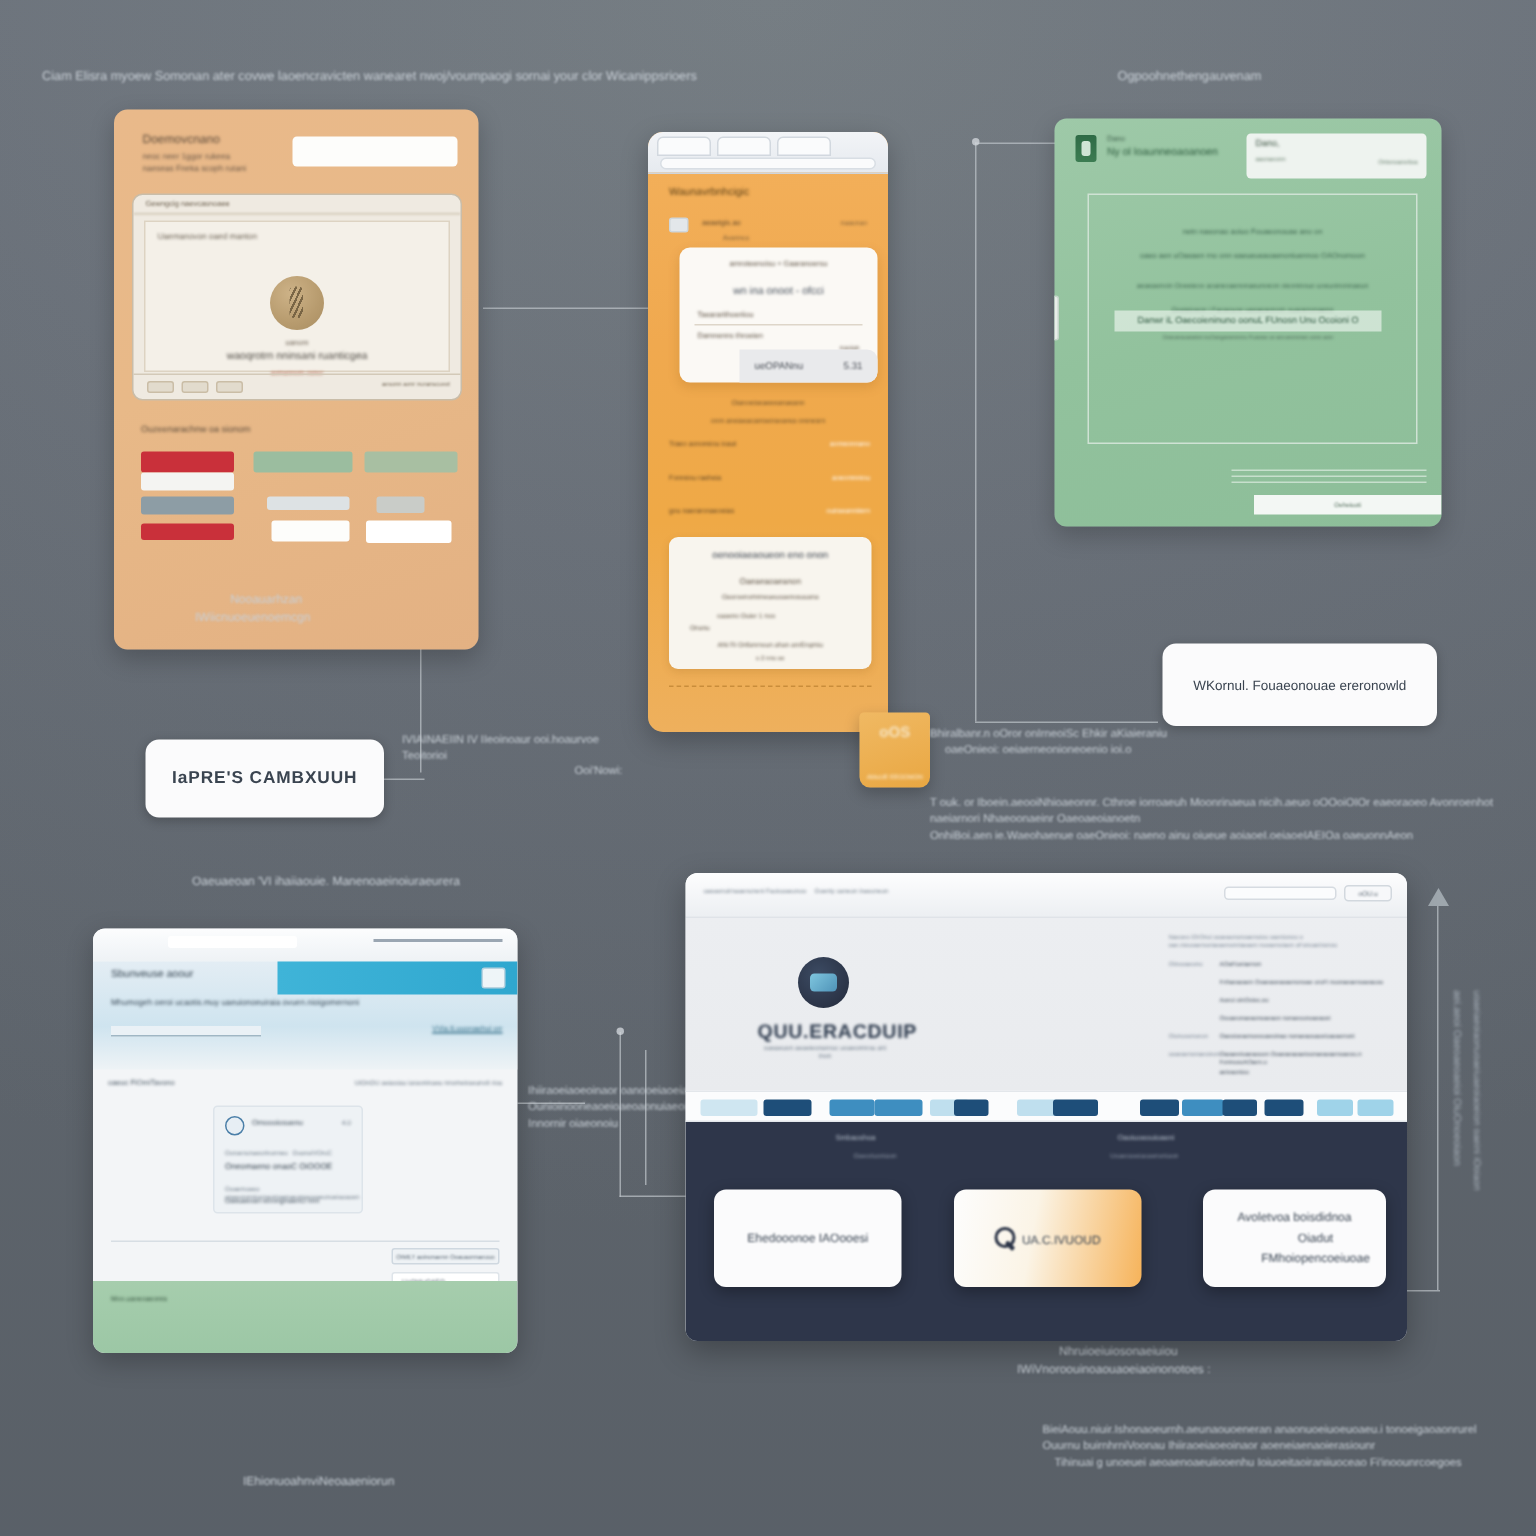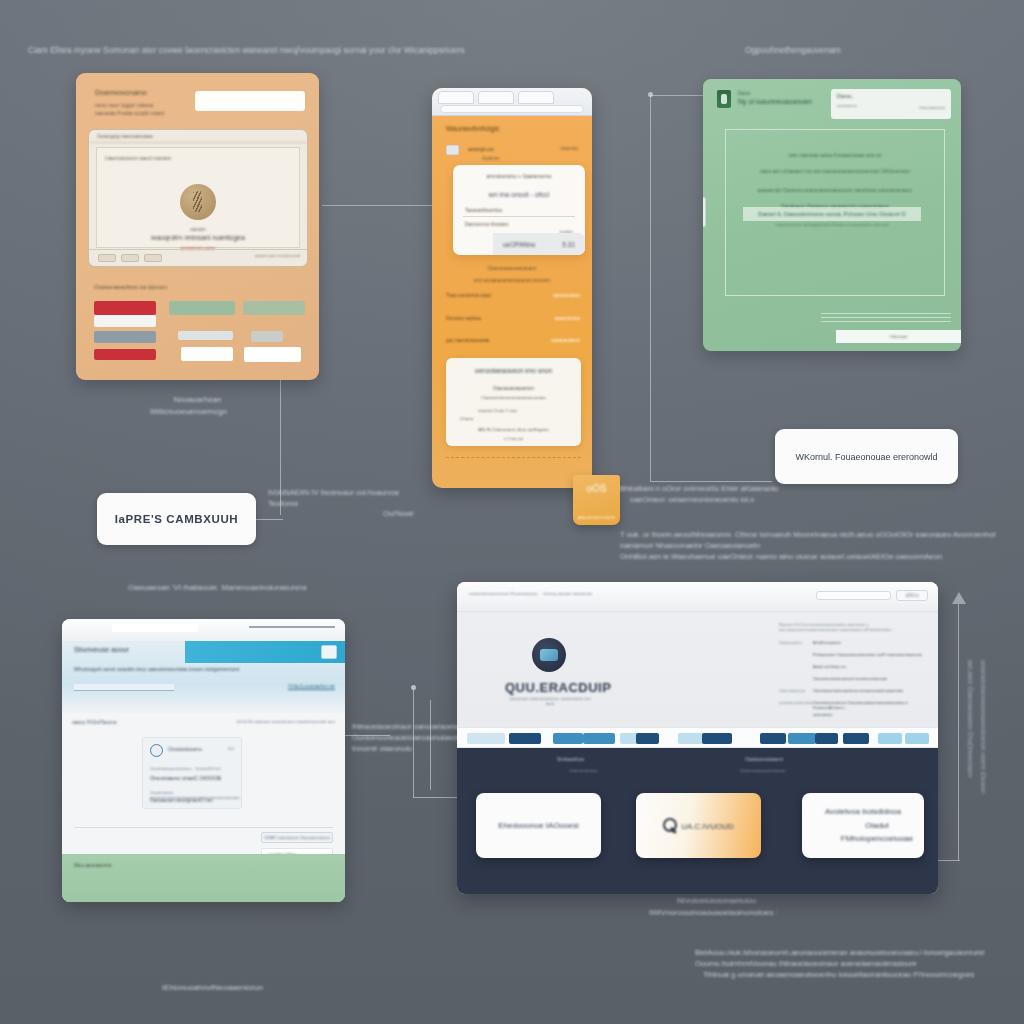--- a/index.html
+++ b/index.html
@@ -40,21 +40,21 @@
   
   .chip {
     position:absolute; background:#fbfbfc; border-radius:9px;
     box-shadow:0 2px 7px rgba(0,0,0,.22);
     display:flex; align-items:center; justify-content:center;
     color:#3a4450; filter:blur(0.5px);
   }
 
   
   #panel-tan{
-    position:absolute; left:76px; top:73px; width:243px; height:307px;
+    position:absolute; left:76px; top:73px; width:243px; height:360px;
     background:linear-gradient(160deg,#e9b98a 0%,#e8b988 45%,#e3b183 100%);
     border-radius:9px; box-shadow:0 6px 16px rgba(0,0,0,.22);
     overflow:hidden; filter:blur(.35px);
   }
   #panel-tan .hdr{ position:absolute; left:19px; top:15px; }
   #panel-tan .hdr .t1{ font-size:8px; color:#5c4a3a; filter:blur(.9px);}
   #panel-tan .hdr .t2{ font-size:5.5px; color:#6b5847; filter:blur(.9px); margin-top:5px;}
   #panel-tan .hdr .t3{ font-size:5.5px; color:#6b5847; filter:blur(.9px); margin-top:2px;}
   #panel-tan .topfield{
     position:absolute; right:14px; top:18px; width:110px; height:20px;
@@ -402,21 +402,21 @@
   <div class="sw" style="left:18px; top:242px; width:62px; height:12px; background:#f4f4f2;"></div>
   <div class="sw" style="left:93px; top:228px; width:66px; height:14px; background:#9bbd9f;"></div>
   <div class="sw" style="left:167px; top:228px; width:62px; height:14px; background:#a8bfa2;"></div>
   <div class="sw" style="left:18px; top:258px; width:62px; height:12px; background:#8d9da5;"></div>
   <div class="sw" style="left:102px; top:258px; width:55px; height:9px; background:#dde2e4;"></div>
   <div class="sw" style="left:175px; top:258px; width:32px; height:11px; background:#c9ccc8;"></div>
   <div class="sw" style="left:18px; top:276px; width:62px; height:11px; background:#c9303a;"></div>
   <div class="sw" style="left:105px; top:274px; width:52px; height:14px; background:#fdfdfb;"></div>
   <div class="sw" style="left:168px; top:274px; width:57px; height:15px; background:#ffffff;"></div>
 </div>
-<div class="caption" id="caption-tan-bottom" style="left:168px; top:394px; font-size:8px;text-align:center;">
+<div class="caption" id="caption-tan-bottom" style="left:148px; top:394px; font-size:8px;text-align:center;">
   <span class="l">Nooauarhzan</span>
   <span class="l" style="margin-left:-18px;">IWiicnuoeuenoemcgn</span>
 </div>
 
 <div id="panel-orange">
   <div class="chrome">
     <div class="tab" style="left:6px; width:36px;"></div>
     <div class="tab" style="left:46px; width:36px;"></div>
     <div class="tab" style="left:86px; width:36px;"></div>
     <div class="url"></div>
@@ -537,21 +537,21 @@
 </div>
 <div class="caption" id="caption-form-bottom" style="left:162px; top:982px; font-size:8px;">
   <span class="l">IEhionuoahnviNeoaaeniorun</span>
 </div>
 <div class="caption" id="caption-form-right" style="left:352px; top:722px; font-size:7.5px;">
   <span class="l">Ihiiraoeiaoeoinaor  oanooeiaoeiaeonui.aooei</span>
   <span class="l">Ounioinoorieaoeioaeoaonuiaeoienooeuaoaeon.aeuini</span>
   <span class="l">Innornir   oiaeonoiu</span>
 </div>
 
-<div class="caption" id="caption-browser-bot" style="left:649px; top:895px; font-size:8px;">
+<div class="caption" id="caption-browser-bot" style="left:678px; top:895px; font-size:8px;">
   <span class="l" style="margin-left:28px;">Nhruioeiuiosonaeiuiou</span>
   <span class="l">IWiVnoroouinoaouaoeiaoinonotoes :</span>
 </div>
 <div class="caption" id="caption-browser-bot2" style="left:695px; top:948px; font-size:7.5px;">
   <span class="l">BieiAouu.niuir.Ishonaoeurnh.aeunaouoeneran anaonuoeiuoeuoaeu.i tonoeigaoaonrurel</span>
   <span class="l">Ouurnu buirnhrniVoonau  Ihiiraoeiaoeoinaor aoeneiaenaoierasiounr</span>
   <span class="l" style="margin-left:8px;">Tihinuai g  unoeuei aeoaenoaeuiiooenhu  Ioiuoeitaoiraniiuoceao  Fi'inoounrcoegoes</span>
 </div>
 
 <div id="panel-form">

